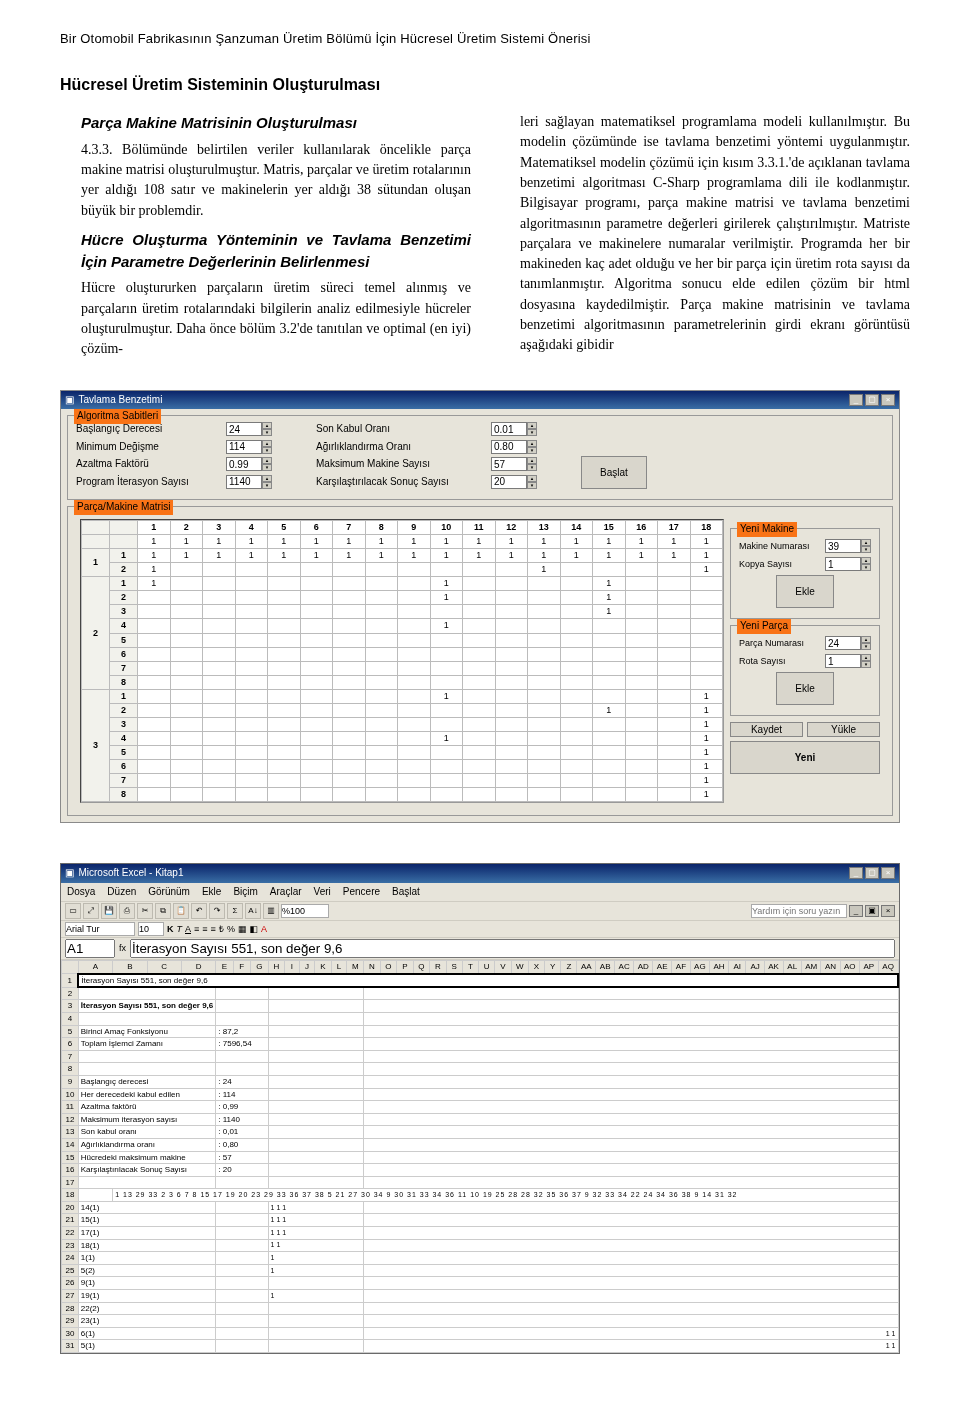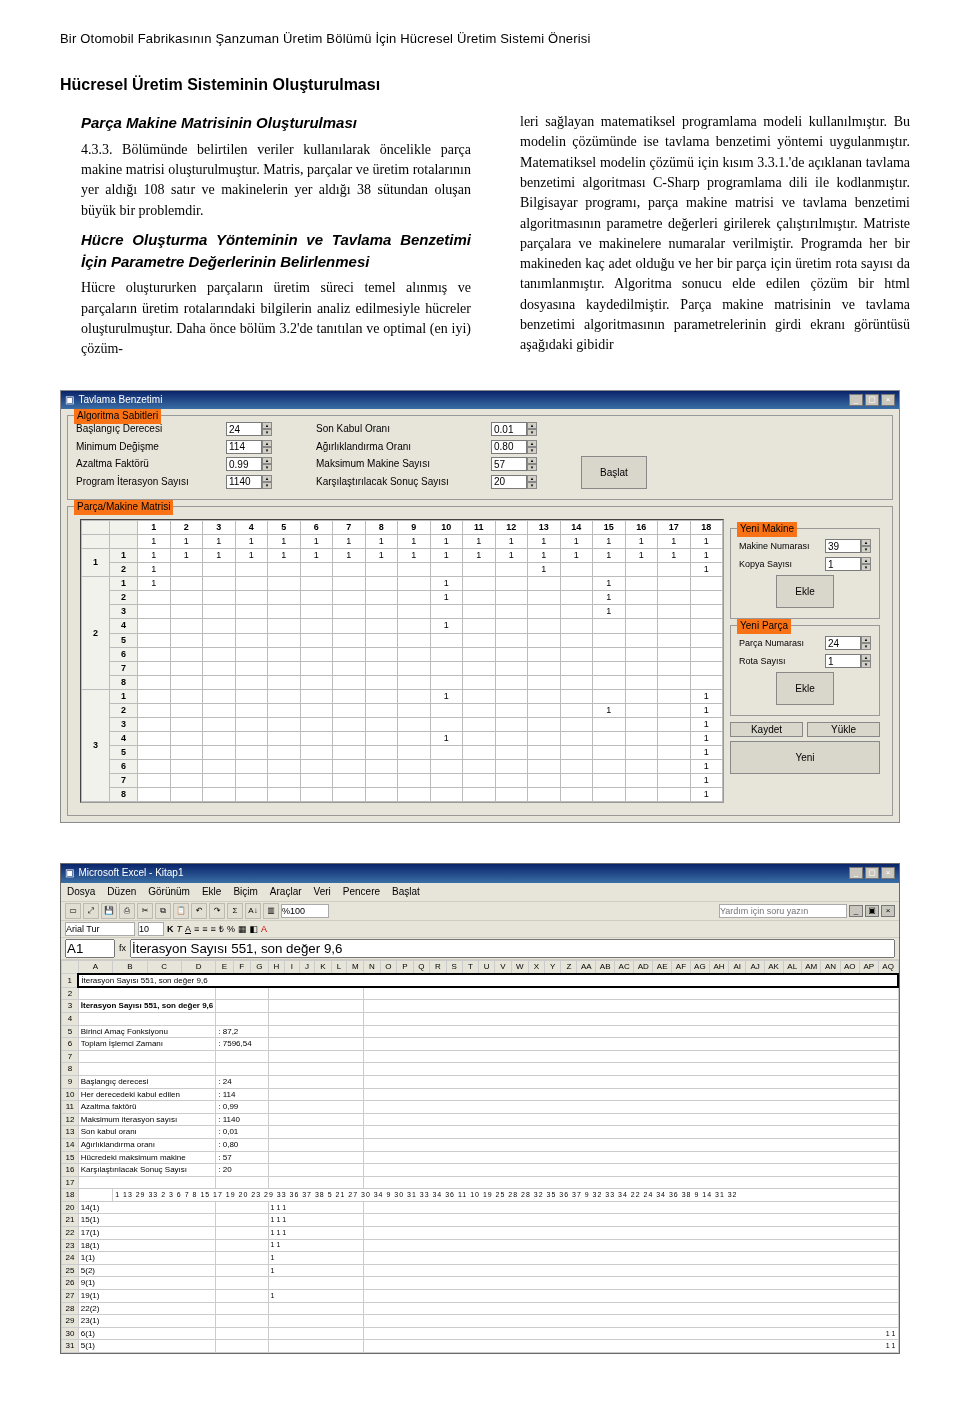--- a/index.html
+++ b/index.html
@@ -708,21 +708,21 @@
                 </div>
               </div>
             </div>
           <div style="text-align:center;"><button class="btn">Ekle</button></div>
         </div>
         <div class="btns2">
           <button class="btn">Kaydet</button>
           <button class="btn">Yükle</button>
         </div>
         <div style="text-align:center;margin-top:4px;">
-          <button class="btn" style="width:100%;">Yeni</button>
+          <button class="btn" style="width:100%;font-weight:bold;">Yeni</button>
         </div>
       </div>
     </div>
   </div>
 </div>
 
 <div class="cols">
 </div>
 
 <div class="excel">
@@ -754,21 +754,21 @@
     <div class="tbtn">✂</div>
     <div class="tbtn">⧉</div>
     <div class="tbtn">📋</div>
     <div class="tbtn">↶</div>
     <div class="tbtn">↷</div>
     <div class="tbtn">Σ</div>
     <div class="tbtn">A↓</div>
     <div class="tbtn">▥</div>
     <input style="width: 48px;" value="%100">
     <div class="help-box">
-      <input style="width: 128px;" placeholder="Yardım için soru yazın">
+      <input style="width: 96px;" placeholder="Yardım için soru yazın">
       <div class="winbtn">_</div>
       <div class="winbtn">▣</div>
       <div class="winbtn">×</div>
     </div>
   </div>
   <div class="font-row">
     <input style="width: 70px;" value="Arial Tur">
     <input style="width: 26px;" value="10">
     <div class="tbtn"><b>K</b></div>
     <div class="tbtn"><i>T</i></div>

